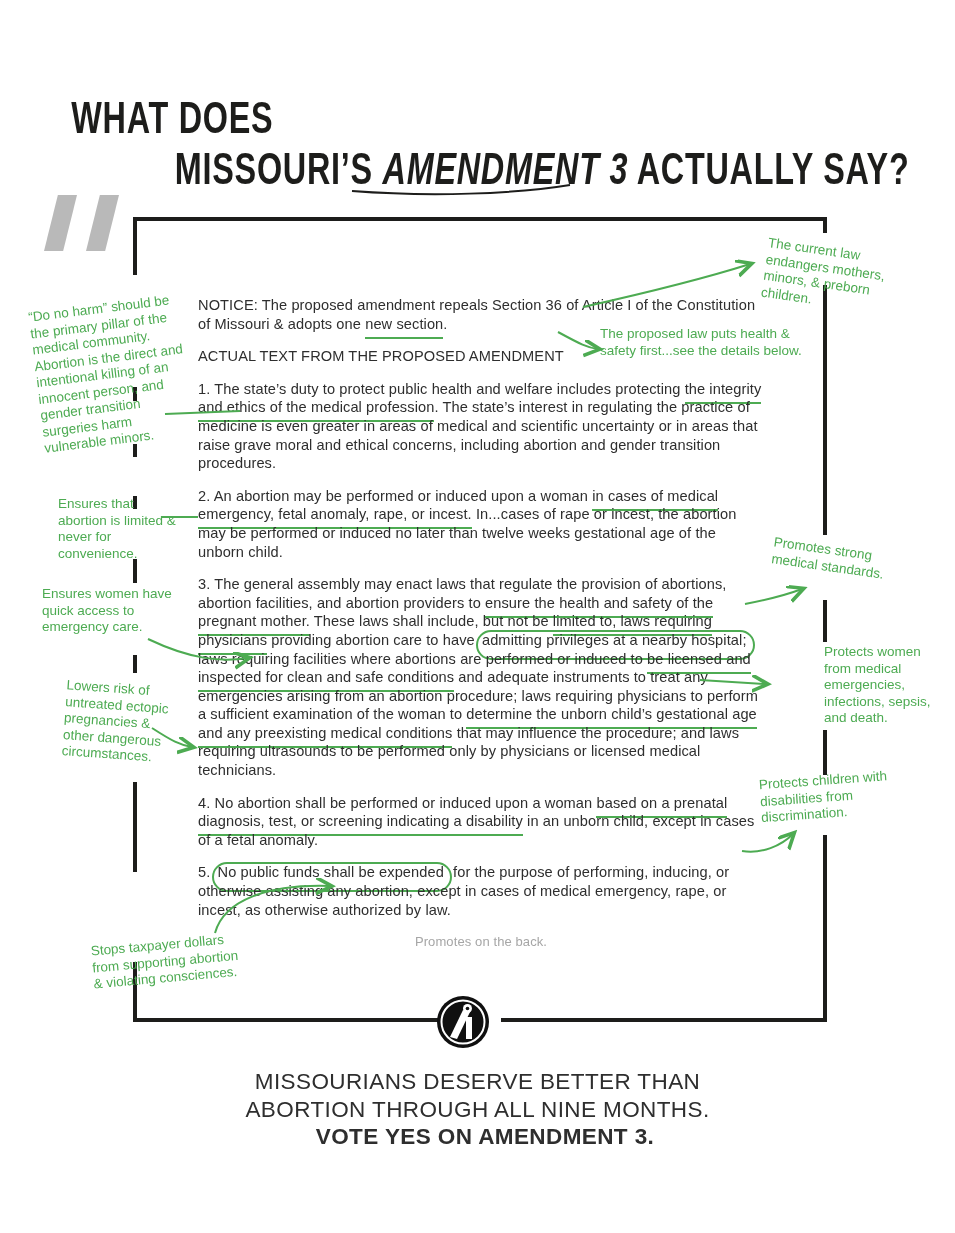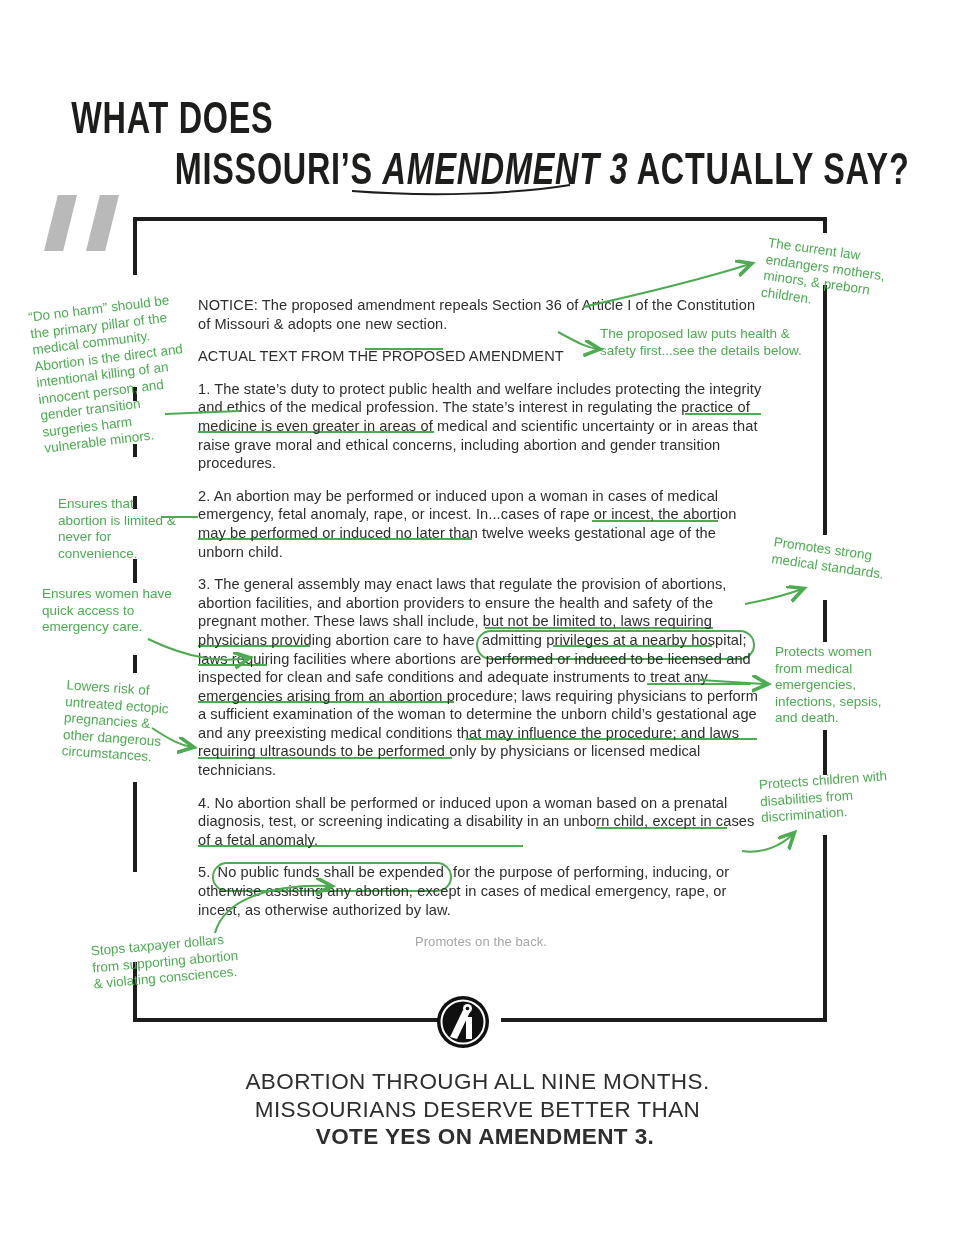--- a/index.html
+++ b/index.html
@@ -44,35 +44,35 @@
   .br4{left:690px;top:513px;width:4px;height:45px;}
   .br5{left:690px;top:618px;width:4px;height:187px;}
   
   .bb1{left:0;top:801px;width:312px;height:4px;}
   .bb2{left:368px;top:801px;width:326px;height:4px;}
 
   
   .content{position:absolute;left:198px;top:296px;width:566px;color:var(--body);
     font-size:14.6px;line-height:18.6px;letter-spacing:0.1px;}
   .para{margin-bottom:14px;}
-  .m-u{border-bottom:2.5px solid var(--green);padding-bottom:16px;}
+  .m-u{border-bottom:2.5px solid var(--green);padding-bottom:5px;}
   .m-c{border:2px solid var(--green);border-radius:999px;padding:0 6px 10px 4px;margin:0 -3px;}
   .continued{margin-top:14px;text-align:center;color:var(--muted-gray);font-size:13px;}
 
   
   .ann{position:absolute;color:var(--green);font-size:13.5px;line-height:16.5px;}
   .ann-l1{left:36px;top:300px;width:152px;transform:rotate(-7deg);}
   .ann-l2{left:58px;top:496px;width:122px;}
   .ann-l3{left:42px;top:586px;width:140px;}
   .ann-l4{left:64px;top:681px;width:112px;transform:rotate(4deg);}
   .ann-l5{left:92px;top:937px;width:150px;transform:rotate(-5deg);}
   .ann-r1{left:764px;top:244px;width:134px;transform:rotate(8deg);}
   .ann-r2{left:600px;top:326px;width:208px;}
   .ann-r3{left:772px;top:543px;width:128px;transform:rotate(8deg);}
-  .ann-r4{left:775px;top:644px;width:118px;}
+  .ann-r4{left:824px;top:644px;width:118px;}
   .ann-r5{left:760px;top:772px;width:148px;transform:rotate(-4deg);}
 
   
   .logo{position:absolute;left:436px;top:995px;}
 
   
   .footer{position:absolute;top:1068px;left:0;width:100%;text-align:center;color:var(--body);
     font-size:22.5px;line-height:27.5px;letter-spacing:0.4px;}
   .footer .bold{font-weight:bold;padding-left:15px;}
 
@@ -168,18 +168,18 @@
   <svg class="logo" width="54" height="54" viewBox="0 0 54 54">
     <circle cx="27" cy="27" r="26" fill="#101010"></circle>
     <circle cx="27" cy="27" r="21.5" fill="none" stroke="#ffffff" stroke-width="2"></circle>
     <polygon points="14,42 21,44 34,17 27,15" fill="#ffffff"></polygon>
     <rect x="30" y="22" width="6" height="22" fill="#ffffff"></rect>
     <circle cx="31.5" cy="13.5" r="4.5" fill="#ffffff"></circle>
     <circle cx="31.5" cy="13.5" r="1.8" fill="#101010"></circle>
   </svg>
 
   <div class="footer">
+    <div>MISSOURIANS DESERVE BETTER THAN</div>
     <div>ABORTION THROUGH ALL NINE MONTHS.</div>
-    <div>MISSOURIANS DESERVE BETTER THAN</div>
     <div class="bold">VOTE YES ON AMENDMENT 3.</div>
   </div>
 
 </div>
 
 </body></html>

